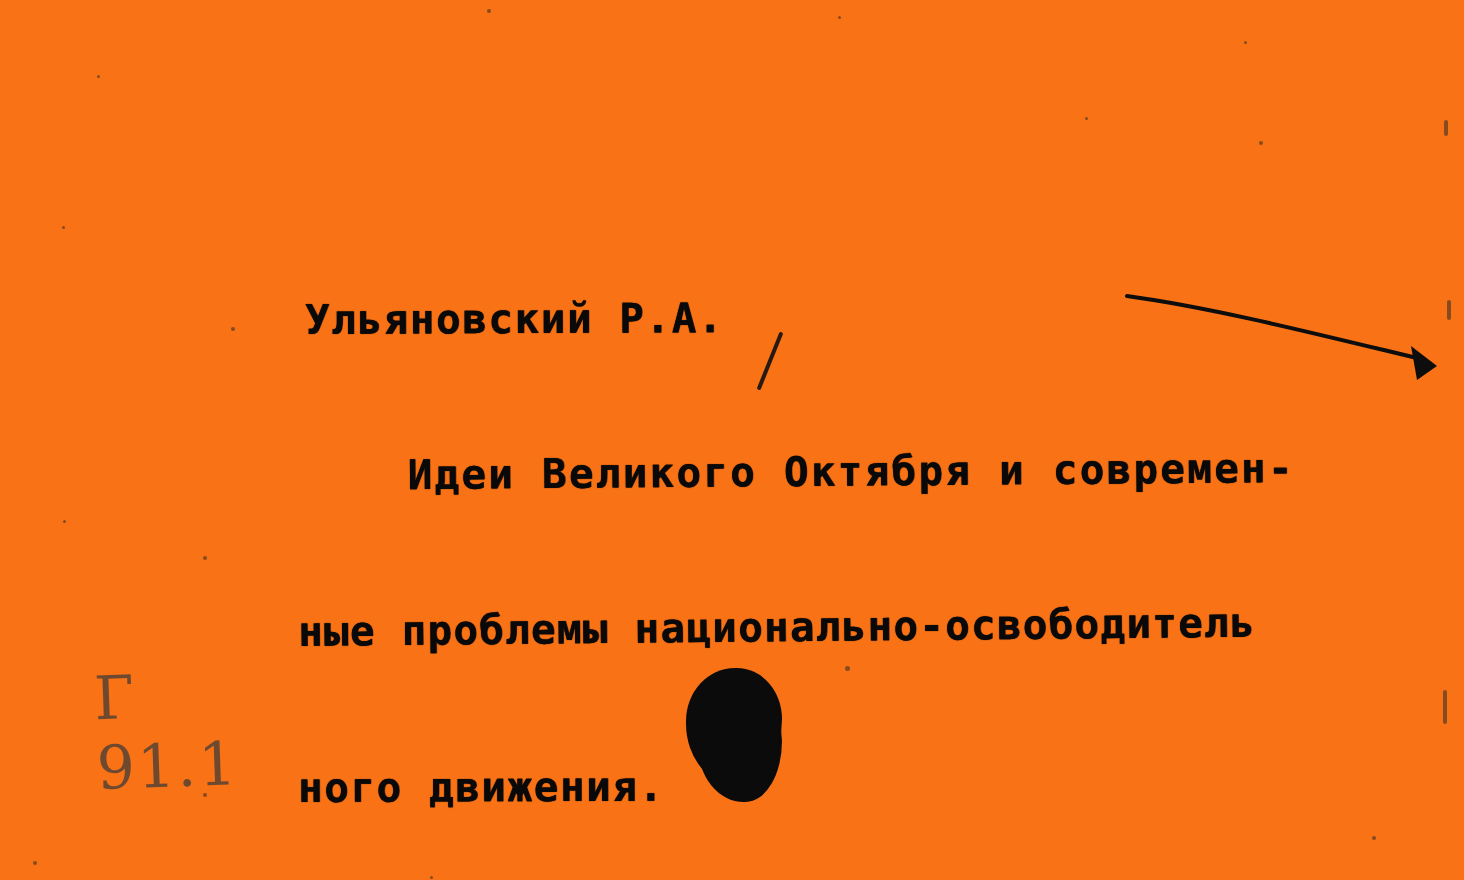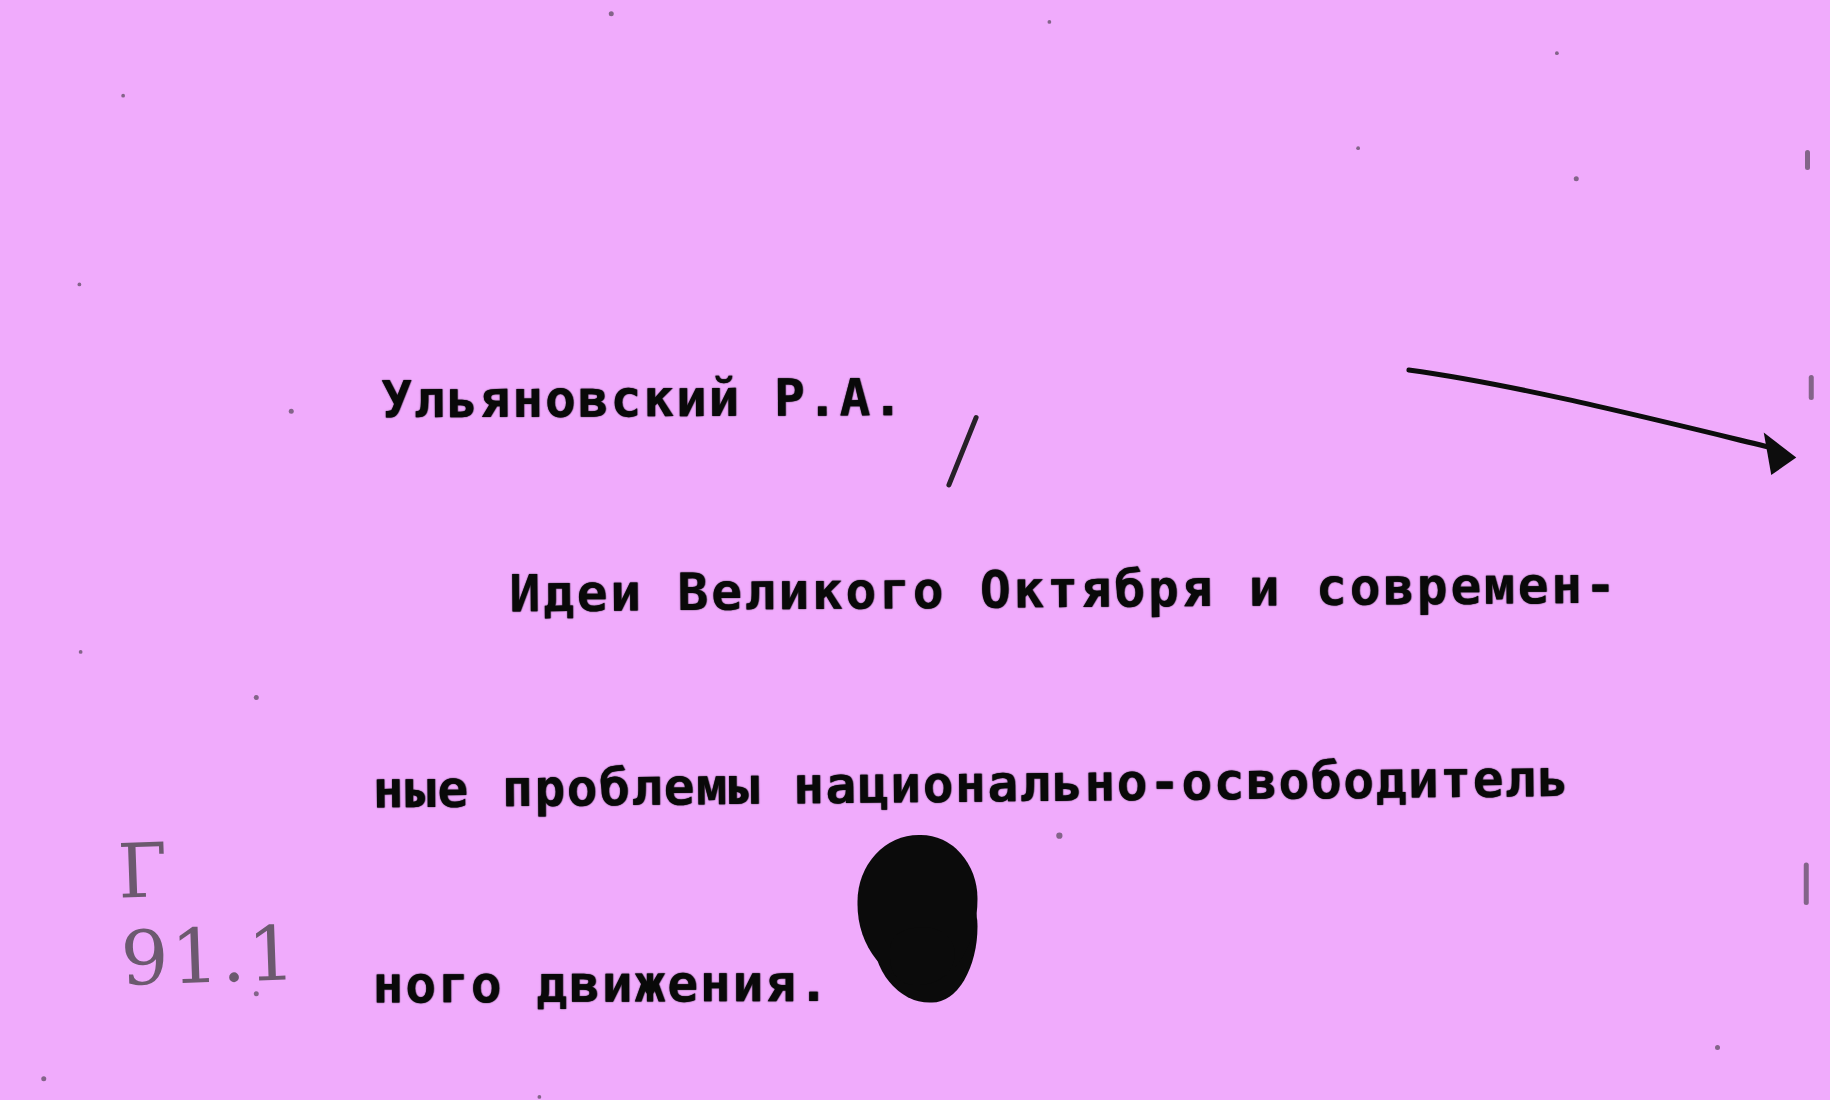--- a/index.html
+++ b/index.html
@@ -4,21 +4,21 @@
 <style>
   html, body {
     margin: 0;
     padding: 0;
     background: #ffffff;
   }
   #page {
     position: relative;
     width: 1464px;
     height: 880px;
-    background: #f0abfc;
+    background: #f97316;
     overflow: hidden;
     font-family: "DejaVu Sans Mono", monospace;
   }
 
   
   .speckle {
     position: absolute;
     background: #2a2a2a;
     border-radius: 50%;
     opacity: 0.55;

